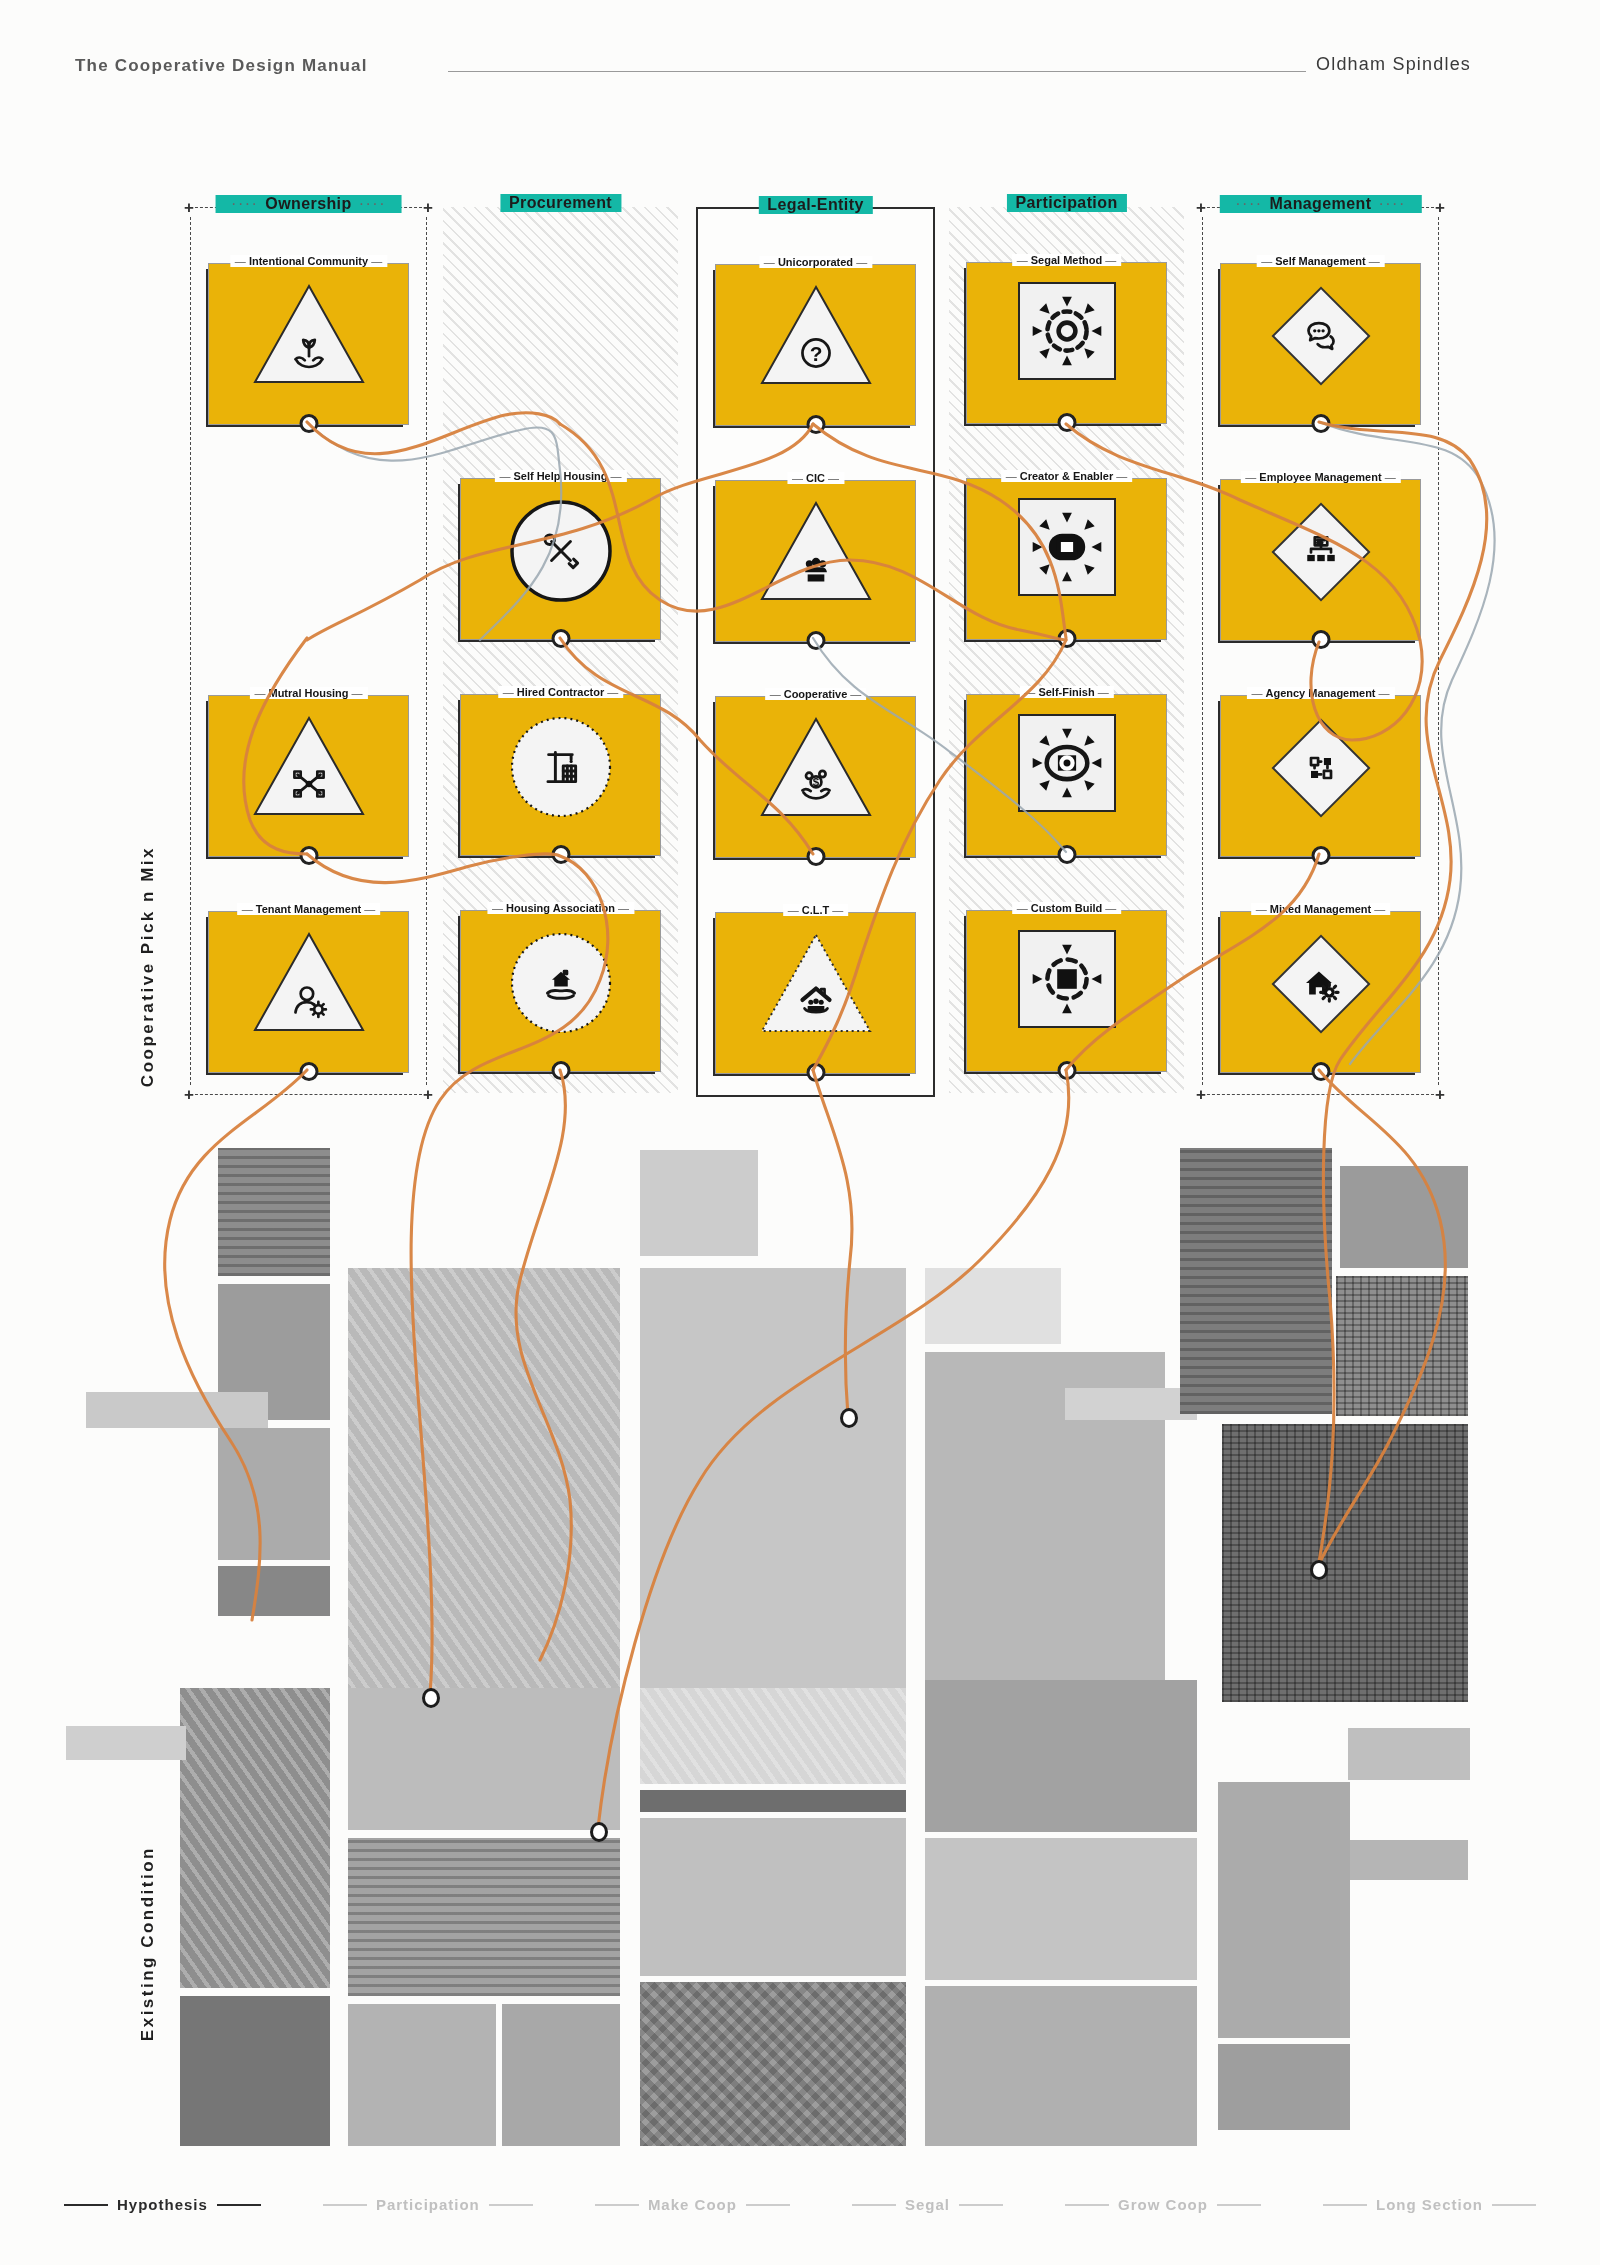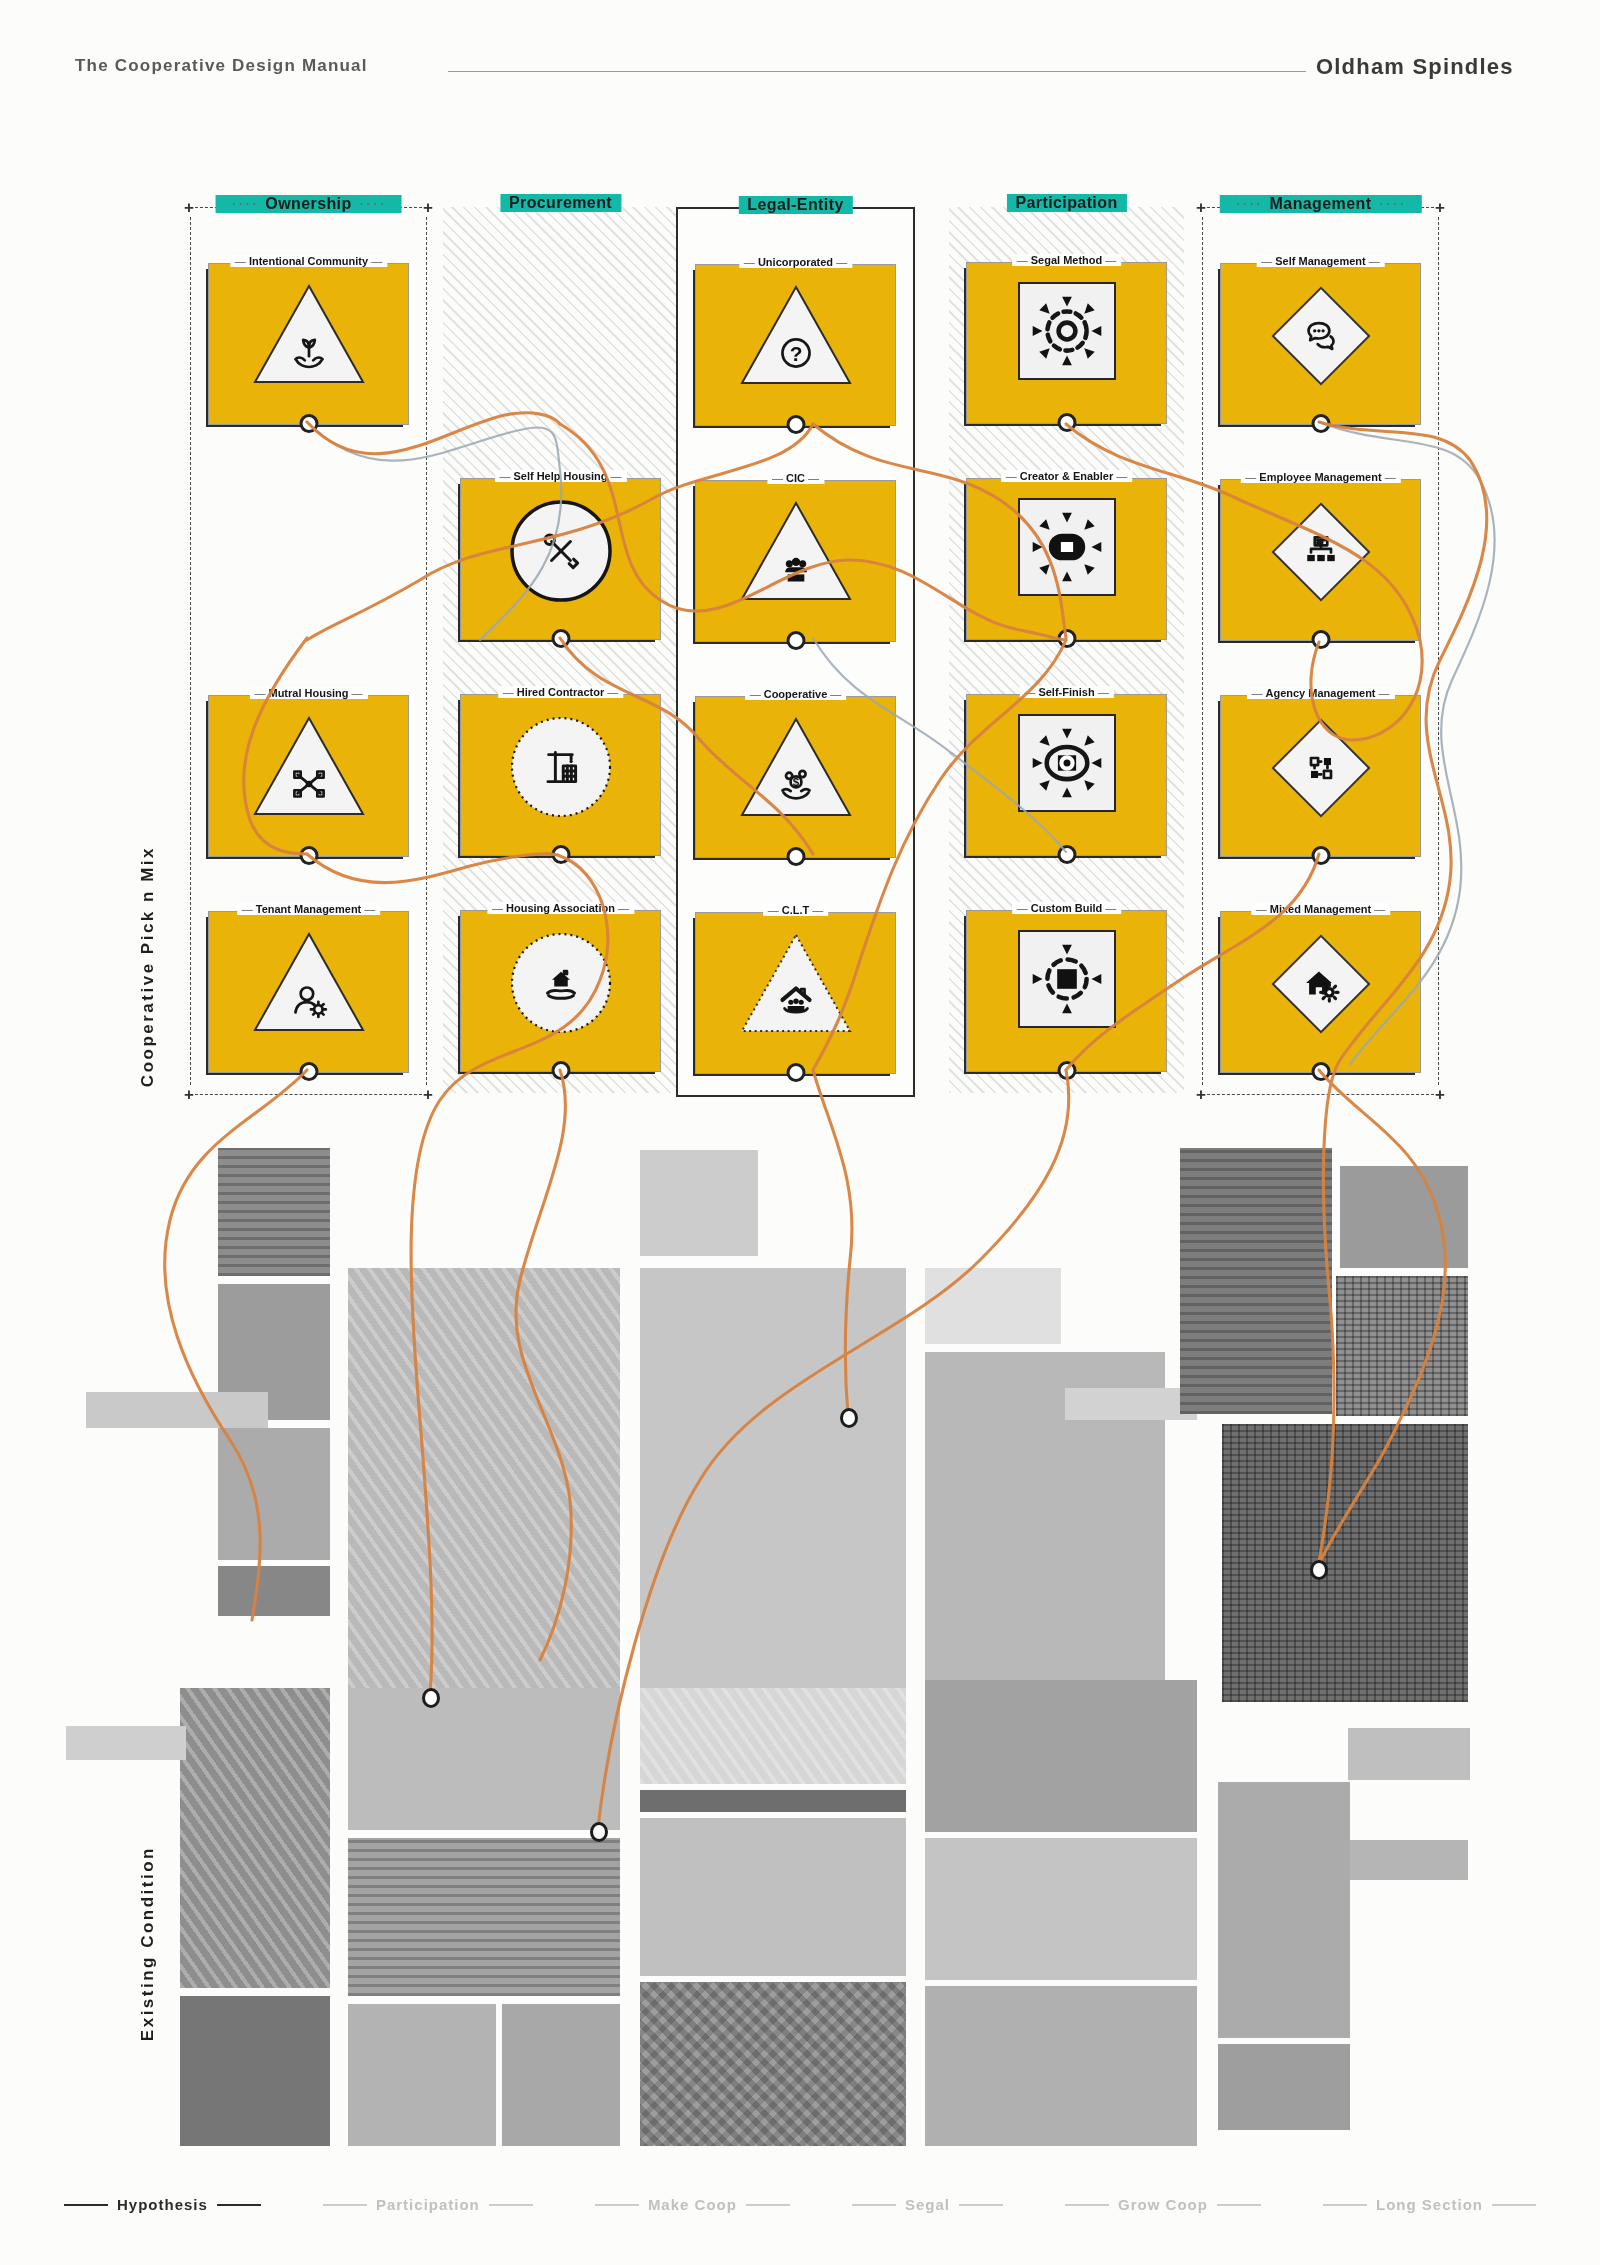--- a/index.html
+++ b/index.html
@@ -3,21 +3,21 @@
 <meta charset="utf-8">
 <style>
   html,body{margin:0;padding:0;background:#ffffff;}
   #page{position:relative;width:1600px;height:2265px;background:#fcfcfb;overflow:hidden;
         font-family:"Liberation Sans",sans-serif;color:#2b2b2b;}
 
   
   .hdr-title{position:absolute;left:75px;top:56px;font-size:17px;font-weight:600;
              letter-spacing:1.2px;color:#5a5a5a;}
   .hdr-rule{position:absolute;left:448px;top:71px;width:858px;border-top:1.5px solid #9a9a9a;}
-  .hdr-project{position:absolute;left:1316px;top:54px;font-size:22px;font-weight:700;
+  .hdr-project{position:absolute;left:1316px;top:54px;font-size:18px;font-weight:400;
                letter-spacing:1.2px;color:#3a3a3a;}
 
   
   .vlabel{position:absolute;writing-mode:vertical-rl;transform:rotate(180deg);
           font-size:17px;font-weight:700;letter-spacing:2.5px;color:#1f1f1f;white-space:nowrap;}
 
   
   #matrix{position:absolute;inset:0;}
   .col{position:absolute;top:207px;height:886px;width:235px;}
   .col-dashed{border:1.6px dashed #4a4a4a;}
@@ -246,21 +246,21 @@
                 <path d="M8 10.5L12 7l4 3.5h-1v3h-6v-3H8z" fill="#111" stroke="none"></path>
                 <path d="M13.4 8.2V6.8h1.2v1.2"></path>
                 <path d="M6 16.5c2-2 4-1 6-1s4-1 6 1"></path>
                 <path d="M6.5 17.6c1.8 1.6 9.2 1.6 11 0"></path>
               </g>
             </svg>
           </svg>
                <div class="node"></div>
              </div>
       </div>
-      <div class="col col-boxed" style="left: 676px; text-align: center;">
+      <div class="col col-boxed" style="left: 696px; text-align: center;">
         <div class="colhead">Legal-Entity</div>
         <div class="card" style="top:55px">
                <div class="cardlabel">Unicorporated</div>
                <svg class="frame" width="120" height="112" viewBox="0 0 120 112">
             <polygon points="60,6 114,102 6,102" fill="#f4f4f4" stroke="#2b2b2b" stroke-width="2"></polygon>
             <svg x="35" y="47" width="50" height="50" viewBox="0 0 24 24">
               <g fill="none" stroke="#161616" stroke-width="1.3" stroke-linecap="round" stroke-linejoin="round">
                 <circle cx="12" cy="12" r="6.5"></circle>
                 <text x="12" y="15.6" text-anchor="middle" font-size="10" font-weight="bold" fill="#111" stroke="none" font-family="Liberation Sans,sans-serif">?</text>
               </g>

